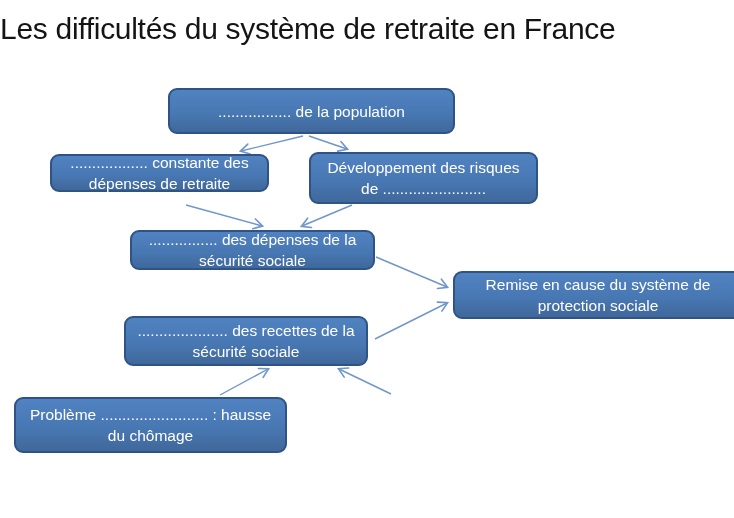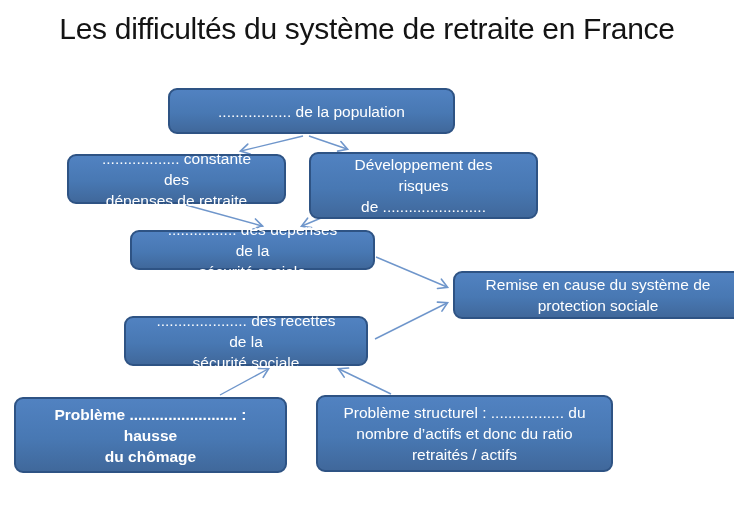--- a/index.html
+++ b/index.html
@@ -3,40 +3,40 @@
 <meta charset="utf-8">
 <style>
   html,body{
     margin:0;padding:0;background:#ffffff;
     width:734px;height:518px;overflow:hidden;
     font-family:"Liberation Sans",sans-serif;
   }
   .stage{position:relative;width:734px;height:518px;background:#ffffff;}
   .title{
     position:absolute;top:12px;left:0;width:734px;
-    text-align:center;font-size:30px;letter-spacing:-0.3px;
+    font-size:30px;letter-spacing:-0.3px;
     color:#141414;white-space:nowrap;
   }
   svg.connectors{position:absolute;top:0;left:0;pointer-events:none;}
   .node{
     position:absolute;box-sizing:border-box;
     display:flex;align-items:center;justify-content:center;
     text-align:center;color:#ffffff;
     font-size:15.5px;line-height:21px;white-space:pre-line;
     background:linear-gradient(180deg,#5182c1 0%,#4878b3 55%,#40689b 100%);
     border:2px solid #2e5384;border-radius:9px;
-    padding:3px 25px;
+    padding:3px 10px;
   }
   .n1{left:168px;top:88px;width:287px;height:46px;}
-  .n2{left:67px;top:154px;width:219px;height:50px;}
-  .n3{left:309px;top:152px;width:229px;height:67px;}
+  .n2{left:50px;top:154px;width:219px;height:38px;}
+  .n3{left:309px;top:152px;width:229px;height:52px;}
   .n4{left:130px;top:230px;width:245px;height:40px;}
   .n5{left:453px;top:271px;width:290px;height:48px;}
   .n6{left:124px;top:316px;width:244px;height:50px;}
-  .n7{left:14px;top:397px;width:273px;height:76px;font-weight:bold;}
+  .n7{left:14px;top:397px;width:273px;height:56px;}
   .n8{left:316px;top:395px;width:297px;height:77px;}
   line.conn{stroke:#6f96cb;stroke-width:1.4;}
 </style>
 </head>
 <body>
 
 <div class="stage">
 
   <div class="title">Les difficultés du système de retraite en France</div>
 
@@ -69,17 +69,14 @@
 
   <div class="node n5">Remise en cause du système de
 protection sociale</div>
 
   <div class="node n6">..................... des recettes de la
 sécurité sociale</div>
 
   <div class="node n7">Problème ......................... : hausse
 du chômage</div>
 
-  <div class="node n8">Problème structurel : ................. du
-nombre d’actifs et donc du ratio
-retraités / actifs</div>
 
 </div>
 
 </body></html>

